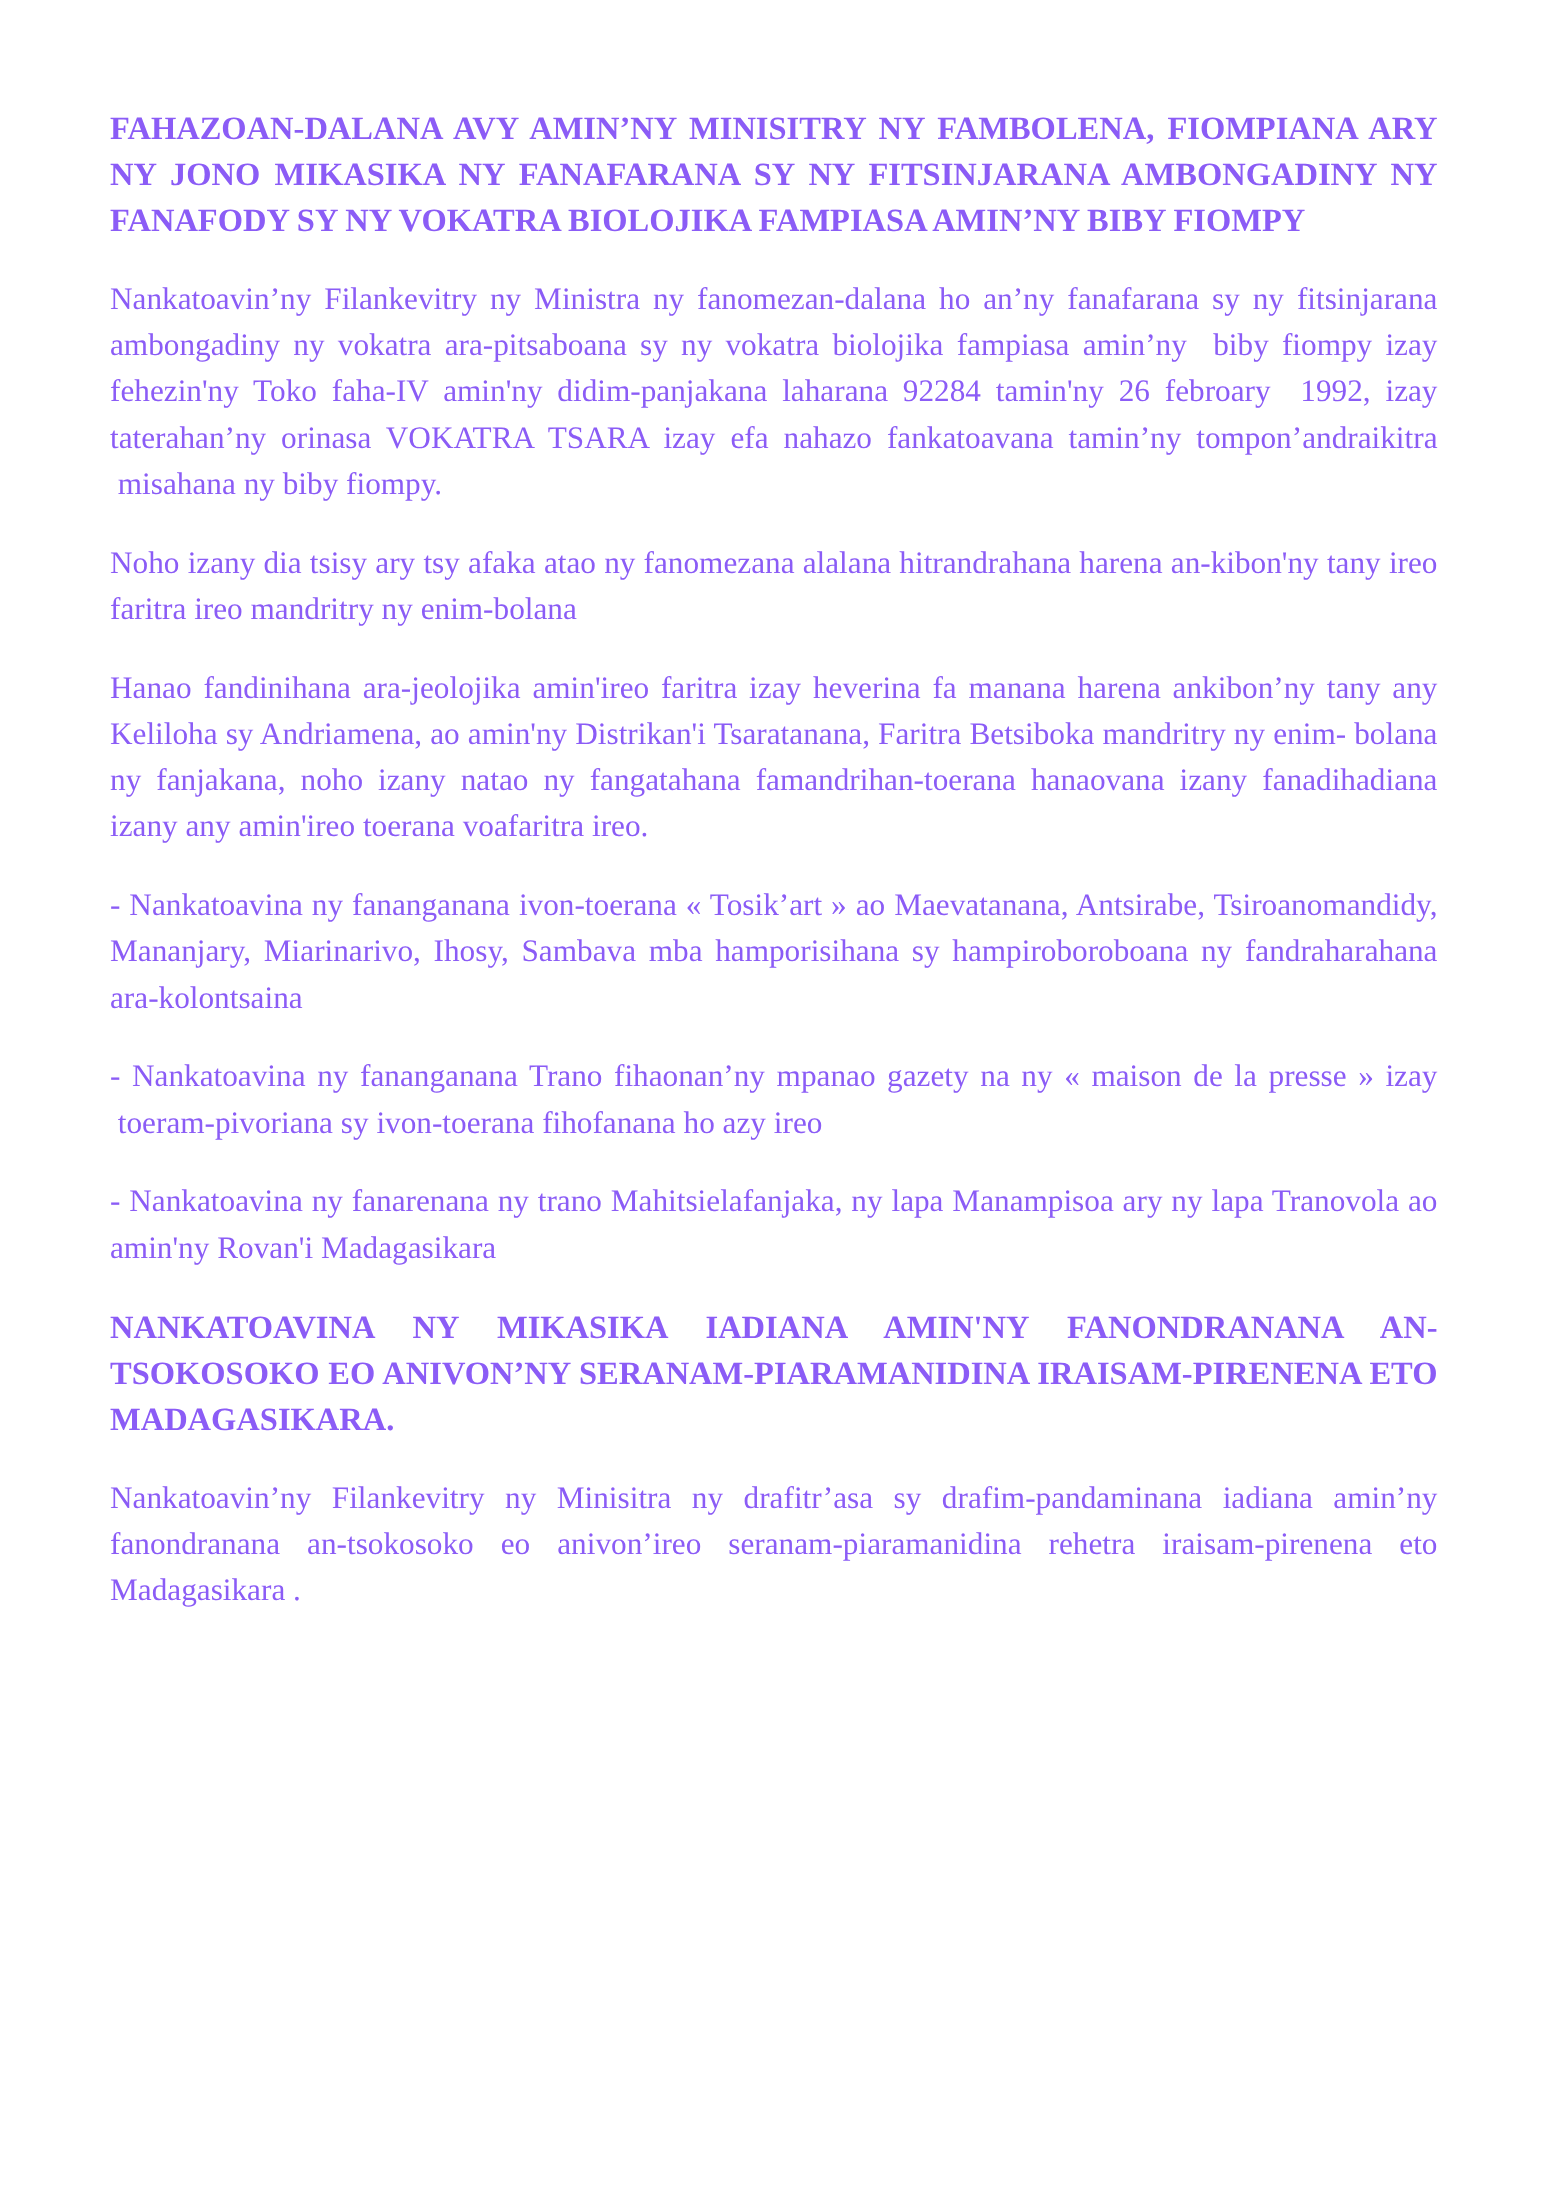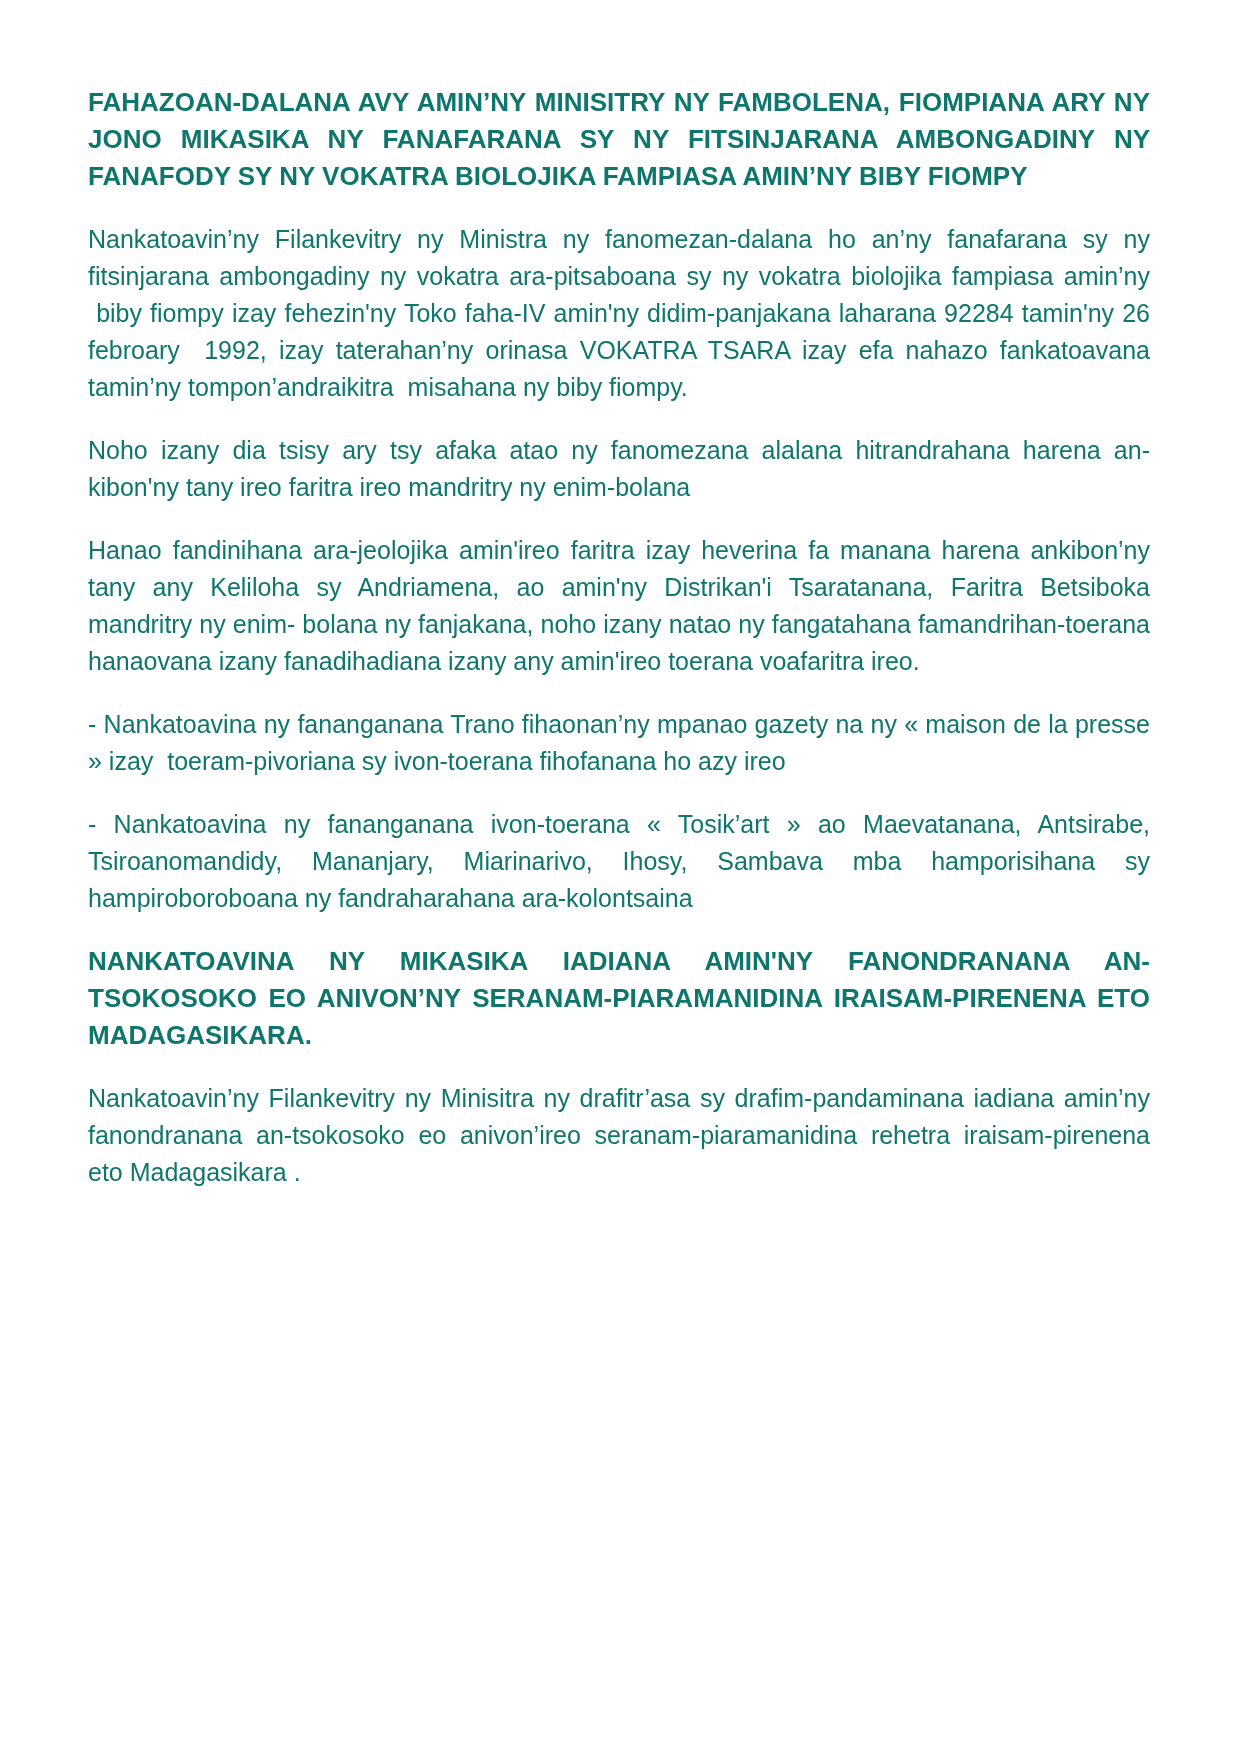--- a/index.html
+++ b/index.html
@@ -10,22 +10,22 @@
     width: 1239px;
     height: 1754px;
     background: #ffffff;
   }
   .page {
     box-sizing: border-box;
     width: 1239px;
     height: 1754px;
     padding: 84px 89px 40px 88px;
     background: #ffffff;
-    color: #0f766e;
-    font-family: Liberation Sans, sans-serif;
+    color: #8b5cf6;
+    font-family: Liberation Serif, serif;
     font-size: 25px;
     line-height: 37px;
     text-align: justify;
   }
   .doc-heading {
     font-weight: 700;
     font-size: 26px;
     line-height: 37px;
     margin: 8px 0 26px 0;
     text-align: justify;
@@ -48,22 +48,23 @@
   <h2 class="doc-heading first">FAHAZOAN-DALANA AVY AMIN’NY MINISITRY NY FAMBOLENA, FIOMPIANA ARY NY JONO MIKASIKA NY FANAFARANA SY NY FITSINJARANA AMBONGADINY NY FANAFODY SY NY VOKATRA BIOLOJIKA FAMPIASA AMIN’NY BIBY FIOMPY</h2>
 
   <p class="doc-para">Nankatoavin’ny Filankevitry ny Ministra ny fanomezan-dalana ho an’ny fanafarana sy ny fitsinjarana ambongadiny ny vokatra ara-pitsaboana sy ny vokatra biolojika fampiasa amin’ny &nbsp;biby fiompy izay fehezin'ny Toko faha-IV amin'ny didim-panjakana laharana 92284 tamin'ny 26 febroary &nbsp;1992, izay taterahan’ny orinasa VOKATRA TSARA izay efa nahazo fankatoavana tamin’ny tompon’andraikitra &nbsp;misahana ny biby fiompy.</p>
 
 
   <p class="doc-para">Noho izany dia tsisy ary tsy afaka atao ny fanomezana alalana hitrandrahana harena an-kibon'ny tany ireo faritra ireo mandritry ny enim-bolana</p>
 
   <p class="doc-para">Hanao fandinihana ara-jeolojika amin'ireo faritra izay heverina fa manana harena ankibon’ny tany any Keliloha sy Andriamena, ao amin'ny Distrikan'i Tsaratanana, Faritra Betsiboka mandritry ny enim- bolana ny fanjakana, noho izany natao ny fangatahana famandrihan-toerana hanaovana izany fanadihadiana izany any amin'ireo toerana voafaritra ireo.</p>
 
 
+  <p class="doc-para">- Nankatoavina ny fananganana ivon-toerana « Tosik’art » ao Maevatanana, Antsirabe, Tsiroanomandidy, Mananjary, Miarinarivo, Ihosy, Sambava mba hamporisihana sy hampiroboroboana ny fandraharahana ara-kolontsaina</p>
+
   <p class="doc-para">- Nankatoavina ny fananganana Trano fihaonan’ny mpanao gazety na ny « maison de la presse » izay &nbsp;toeram-pivoriana sy ivon-toerana fihofanana ho azy ireo</p>
 
-  <p class="doc-para">- Nankatoavina ny fananganana ivon-toerana « Tosik’art » ao Maevatanana, Antsirabe, Tsiroanomandidy, Mananjary, Miarinarivo, Ihosy, Sambava mba hamporisihana sy hampiroboroboana ny fandraharahana ara-kolontsaina</p>
-
+  <p class="doc-para">- Nankatoavina ny fanarenana ny trano Mahitsielafanjaka, ny lapa Manampisoa ary ny lapa Tranovola ao amin'ny Rovan'i Madagasikara</p>
 
   <h2 class="doc-heading">NANKATOAVINA NY MIKASIKA IADIANA AMIN'NY FANONDRANANA AN-TSOKOSOKO EO ANIVON’NY SERANAM-PIARAMANIDINA IRAISAM-PIRENENA ETO MADAGASIKARA.</h2>
 
   <p class="doc-para last">Nankatoavin’ny Filankevitry ny Minisitra ny drafitr’asa sy drafim-pandaminana iadiana amin’ny fanondranana an-tsokosoko eo anivon’ireo seranam-piaramanidina rehetra iraisam-pirenena eto Madagasikara .</p>
 
 </div>
 
 </body></html>

